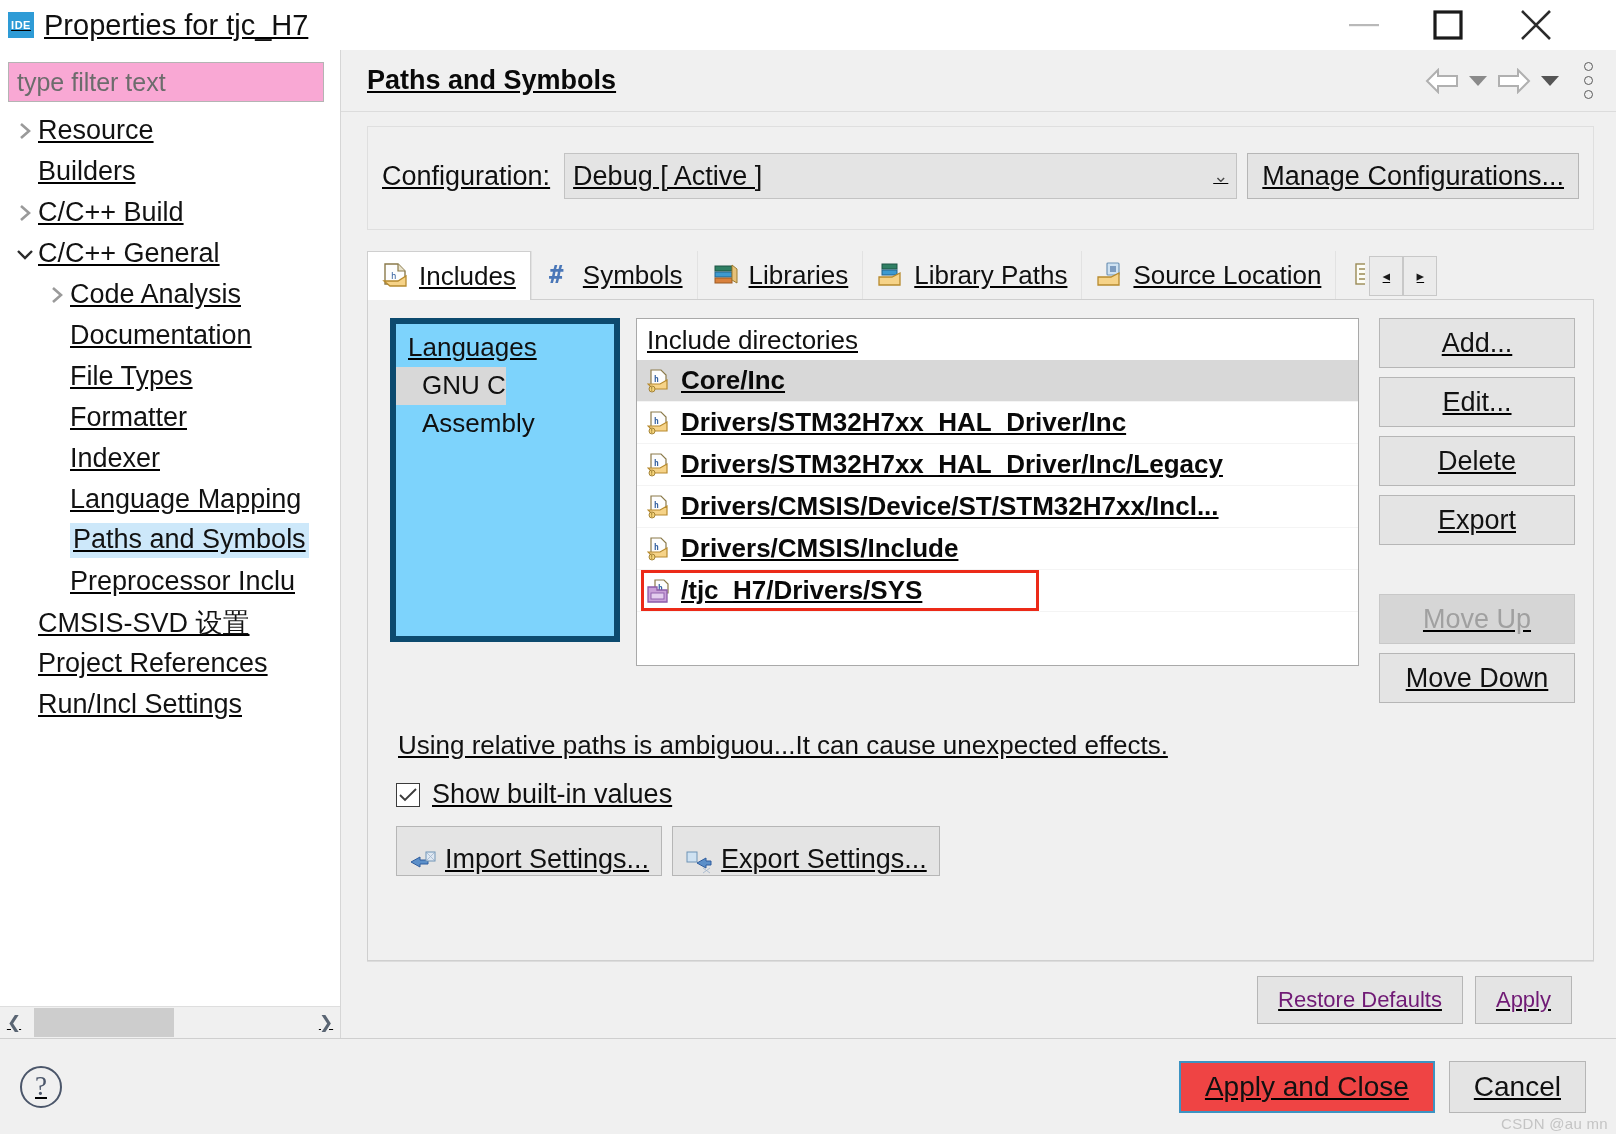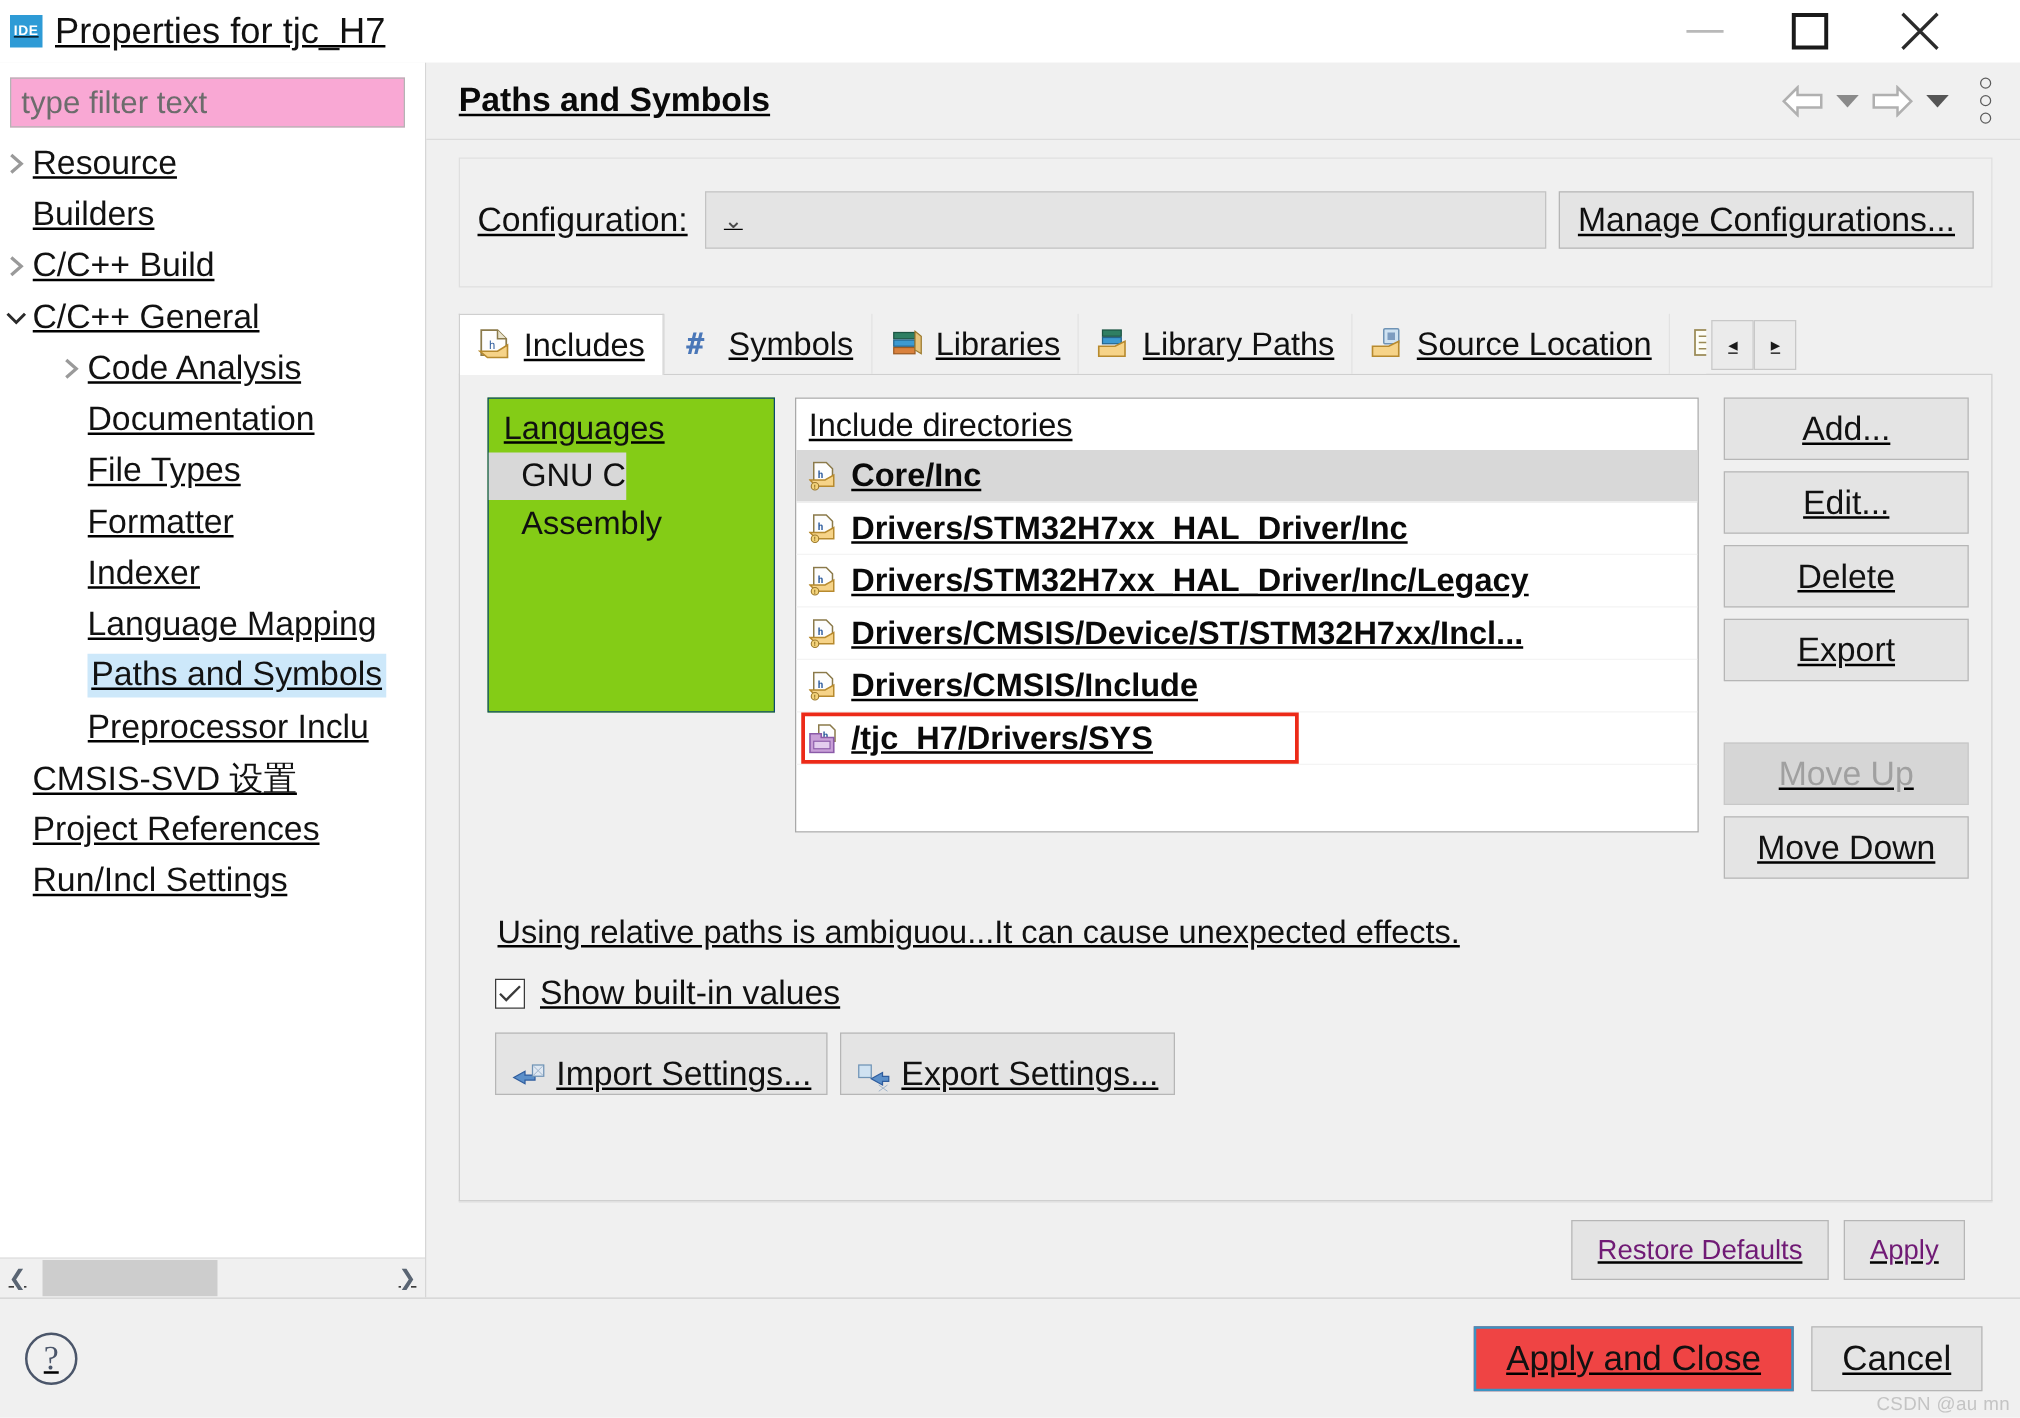--- a/index.html
+++ b/index.html
@@ -91,21 +91,21 @@
   .tnode .twist {
     width: 26px; min-width: 26px;
     display: flex; align-items: center; justify-content: center;
     color: #8a8a8a;
   }
   .tnode .tlabel { overflow: hidden; }
   .tnode.selected .tlabel {
     background: #cde8fa;
     padding: 1px 3px 3px 3px;
   }
-  .ind0 { }
+  .ind0 { padding-left: 12px; }
   .ind1 { padding-left: 44px; }
 
   
   #lscroll {
     height: 32px; min-height: 32px;
     background: #f0f0f0;
     border-top: 1px solid #dedede;
     display: flex; align-items: stretch;
     position: relative;
   }
@@ -240,23 +240,23 @@
     background: #f0f0f0;
     border-left: 1px solid #cfcfcf;
     border-right: 1px solid #cfcfcf;
     border-bottom: 1px solid #cfcfcf;
     flex: 1 1 auto; min-height: 0;
     padding: 18px 18px 10px 22px;
     display: flex; flex-direction: column;
   }
   #lists-row { display: flex; align-items: flex-start; }
   #lang-list {
-    width: 230px; min-width: 230px; height: 252px;
-    background: #84cc16;
-    border: 1px solid #0c4a6e;
+    width: 230px; min-width: 230px; height: 324px;
+    background: #7dd3fc;
+    border: 6px solid #0c4a6e;
     padding: 8px 0 0 0;
   }
   .lang-head {
     font-size: 26px; color: #101010;
     padding: 0 0 4px 12px;
   }
   .lang-item {
     font-size: 26px; color: #101010;
     padding: 3px 0 4px 26px;
     display: inline-block;
@@ -556,20 +556,21 @@
             <i></i>
             <i></i>
         </div>
       </div>
 
       <div id="content">
 
         <div id="config-box">
           <div id="config-label">Configuration:</div>
           <div id="config-select">
+            <span class="csel-val">Debug  [ Active ]</span>
             <span class="csel-chev">⌄</span>
           </div>
           <button id="manage-btn">Manage Configurations...</button>
         </div>
 
         <div id="tabstrip">
             <div class="tab active">
               <span>
                 <svg class="ticon" width="28" height="28" viewBox="0 0 28 28">
                   <path d="M3 2 h13 l7 7 v13 H3 Z" fill="#fdfdfd" stroke="#8b7a4a" stroke-width="1.4"></path>

